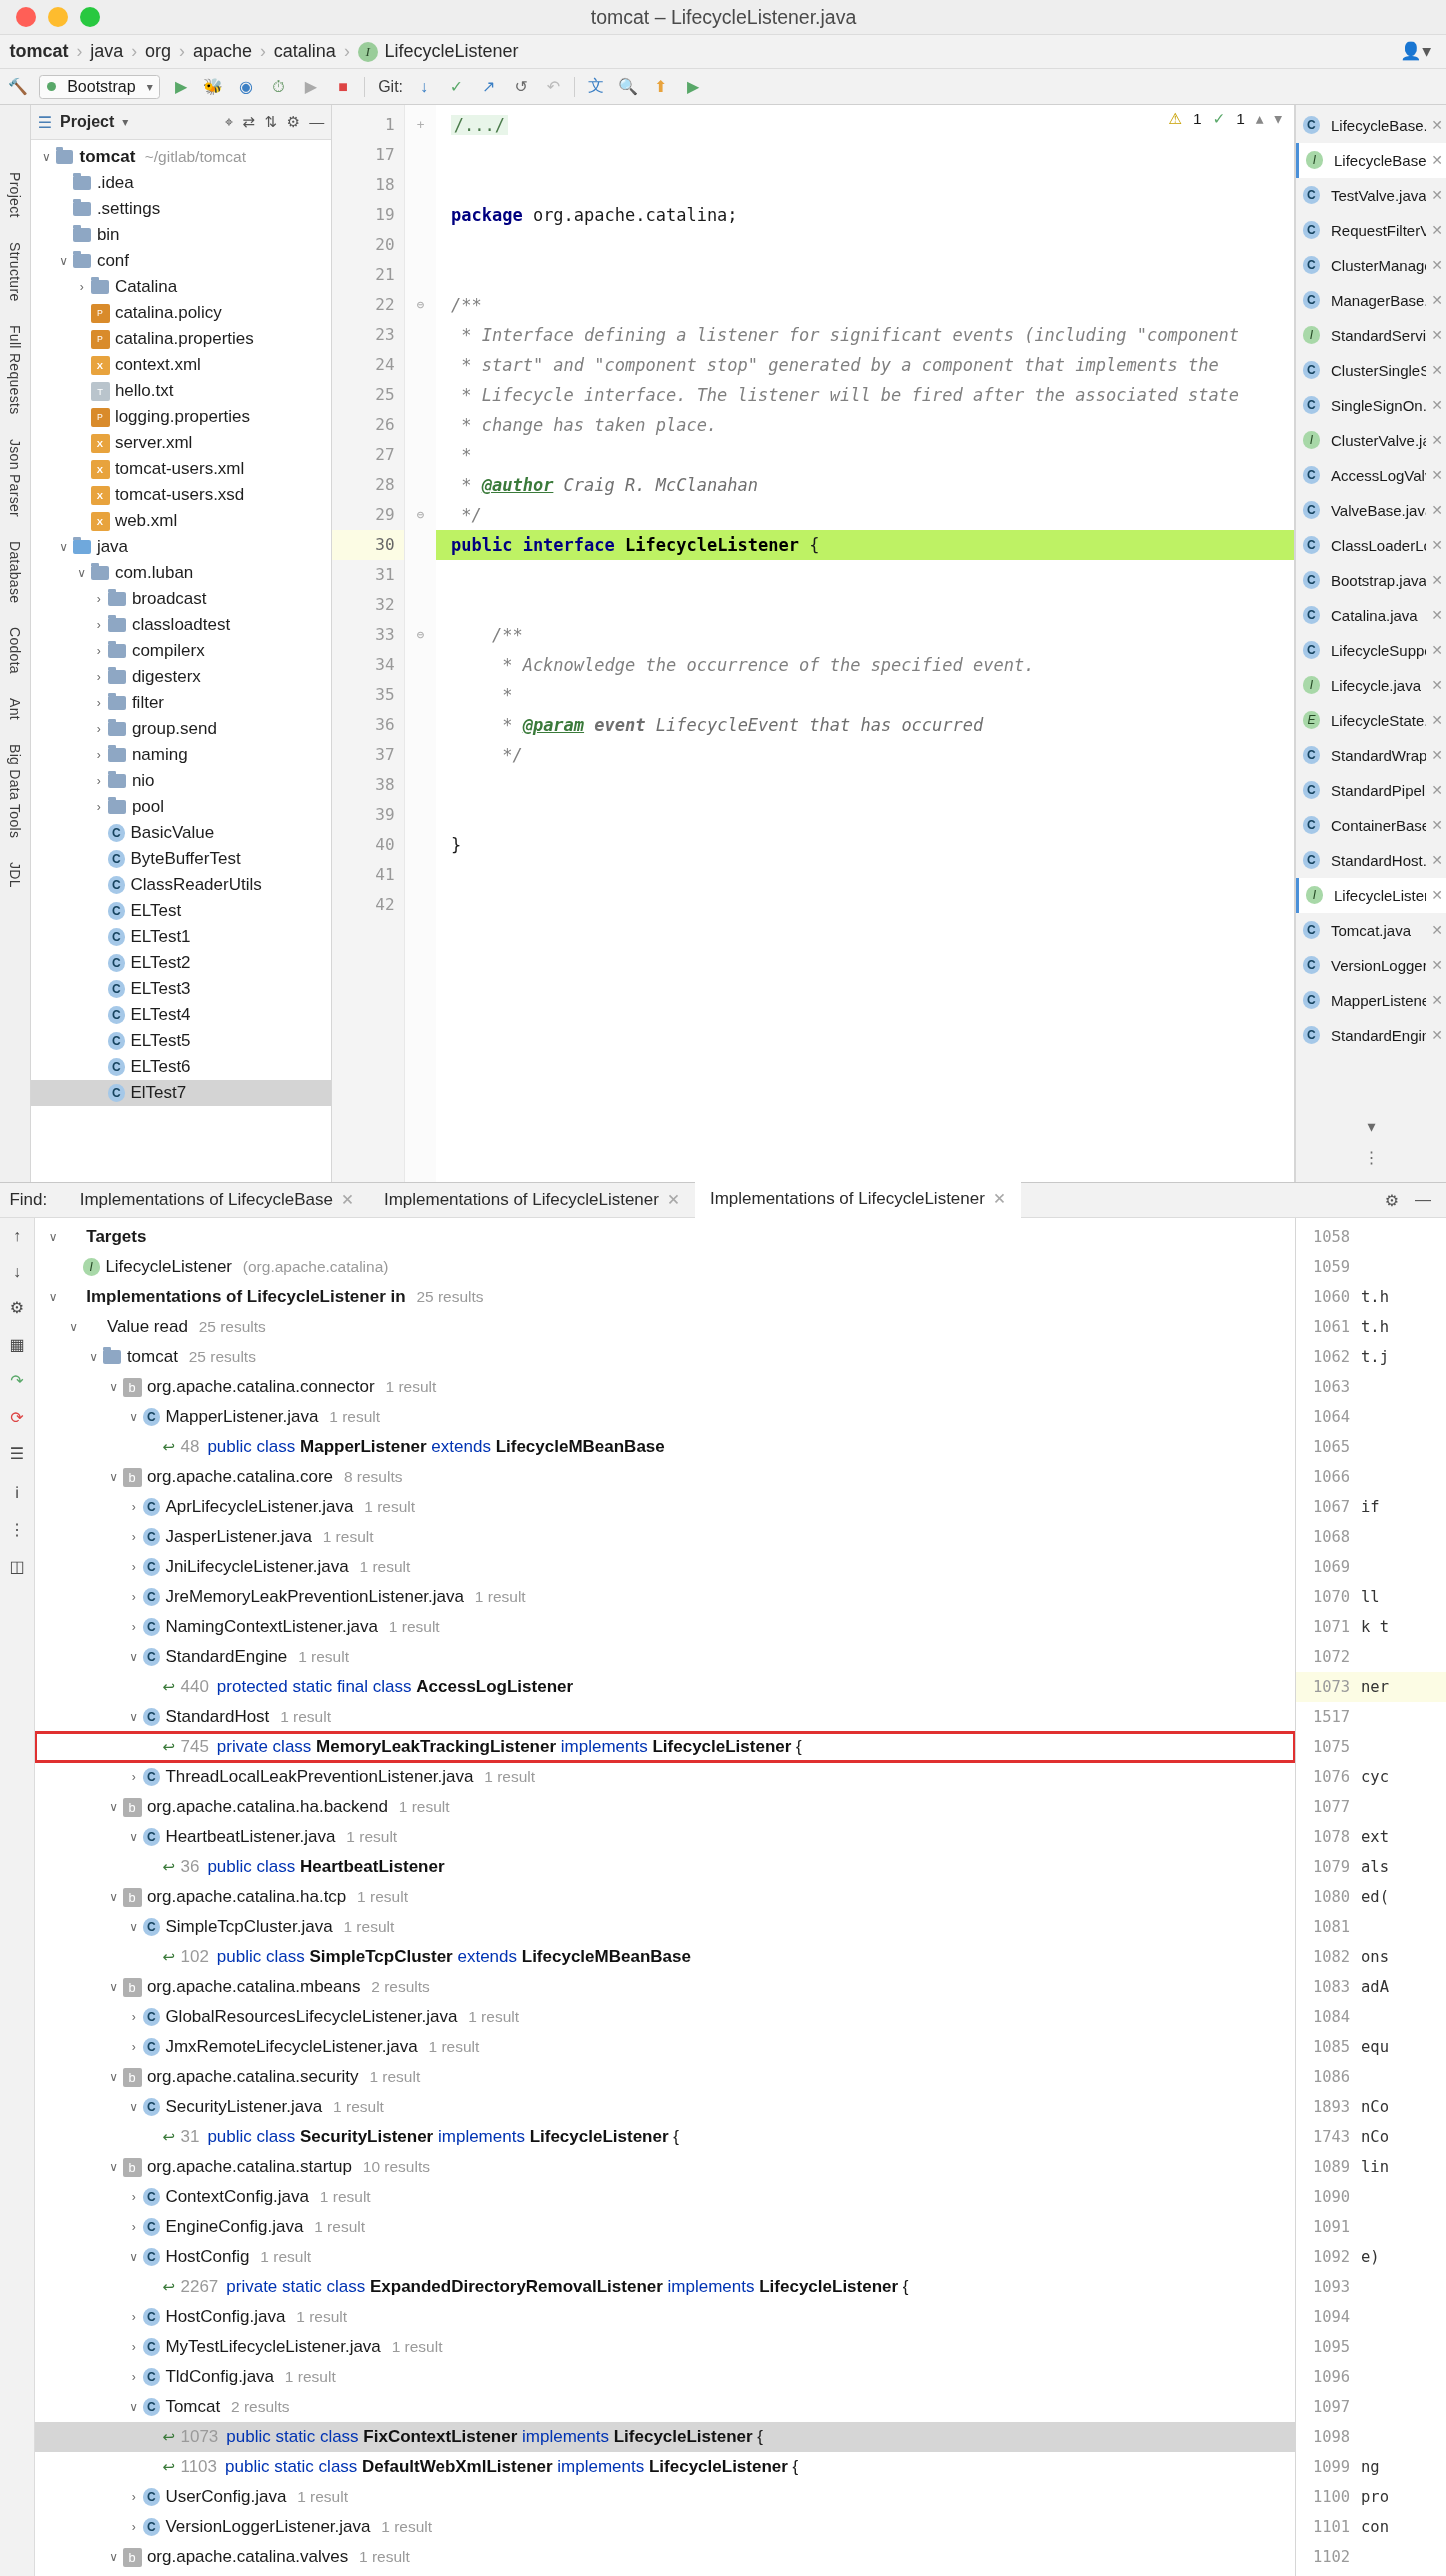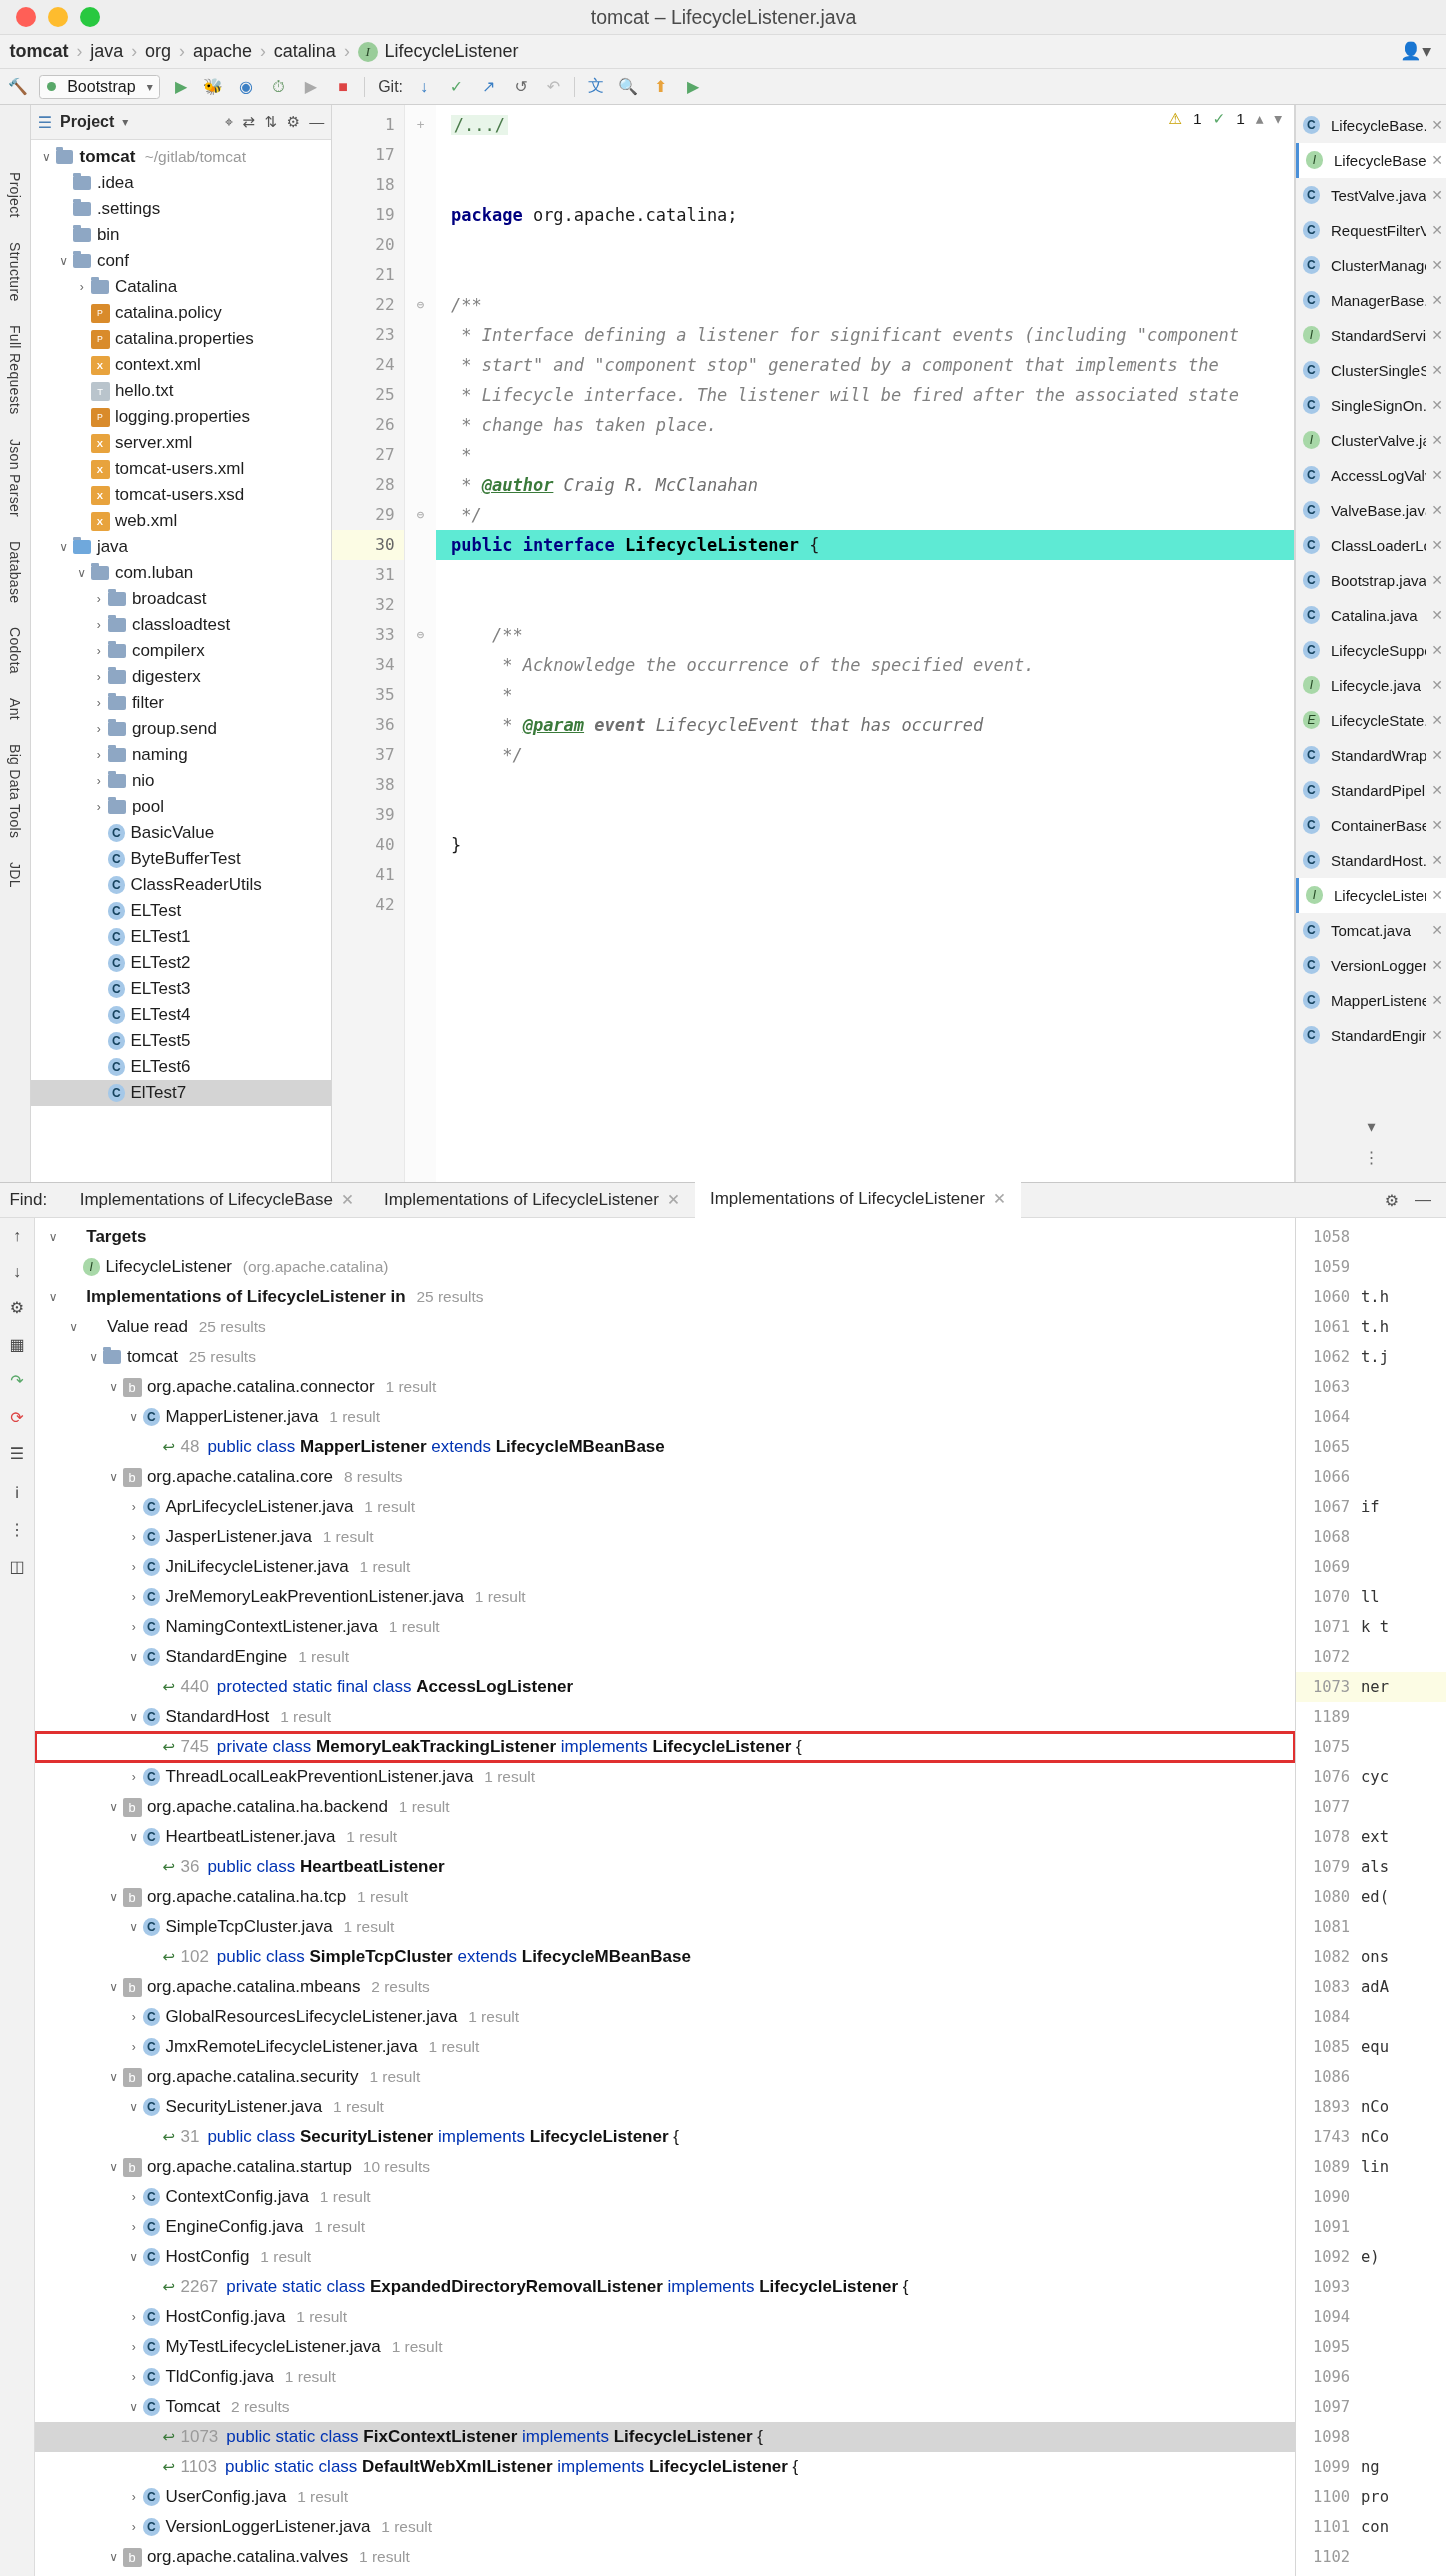--- a/index.html
+++ b/index.html
@@ -83,21 +83,21 @@
     border-right:0.7px solid #d6d6d6; position:relative; }
   .edbody { flex:1; display:flex; font-family:"DejaVu Sans Mono", monospace; font-size:17px; }
   .gutter { width:73px; background:#f4f4f4; text-align:right; padding-top:5.4px;
     color:#999999; border-right:0.7px solid #e8e8e8; font-size:16px; }
   .gutter div { height:30px; padding-right:9.4px; line-height:30px; }
   .gutter div.hl { background:#fcfce4; color:#666; }
   .foldcol { width:31px; background:#fbfbfb; padding-top:5.4px; }
   .foldcol div { height:30px; line-height:30px; text-align:center; color:#b0b0b0; font-size:12.8px;}
   .code { flex:1; padding-top:5.4px; position:relative; }
   .code .cl { height:30px; line-height:30px; white-space:pre; padding-left:15px; }
-  .code .cl.hl { background:#5eead4; }
+  .code .cl.hl { background:#bef264; }
   .kw { color:#000080; font-weight:bold; }
   .cm { color:#808080; font-style:italic; }
   .cmtag { color:#3a7a3a; font-weight:bold; font-style:italic; text-decoration:underline; }
   .cmp { color:#6f6f6f; font-style:italic; }
   .foldmark { background:#e8f5e9; color:#4a7a4a; padding:0 2.7px; }
   .inspect { position:absolute; right:12px; top:5.4px; display:flex; align-items:center;
     gap:10.8px; font-size:15.5px; font-family:"Liberation Sans",sans-serif; }
   .warnbadge { color:#c8a000; }
   .okbadge { color:#59a869; }
 
@@ -1065,21 +1065,21 @@
         </div>
         <div class="pl">
           <span class="pn">1072</span>
           <span class="pc"></span>
         </div>
         <div class="pl hl">
           <span class="pn">1073</span>
           <span class="pc">ner</span>
         </div>
         <div class="pl">
-          <span class="pn">1189</span>
+          <span class="pn">1517</span>
           <span class="pc"></span>
         </div>
         <div class="pl">
           <span class="pn">1075</span>
           <span class="pc"></span>
         </div>
         <div class="pl">
           <span class="pn">1076</span>
           <span class="pc">cyc</span>
         </div>

